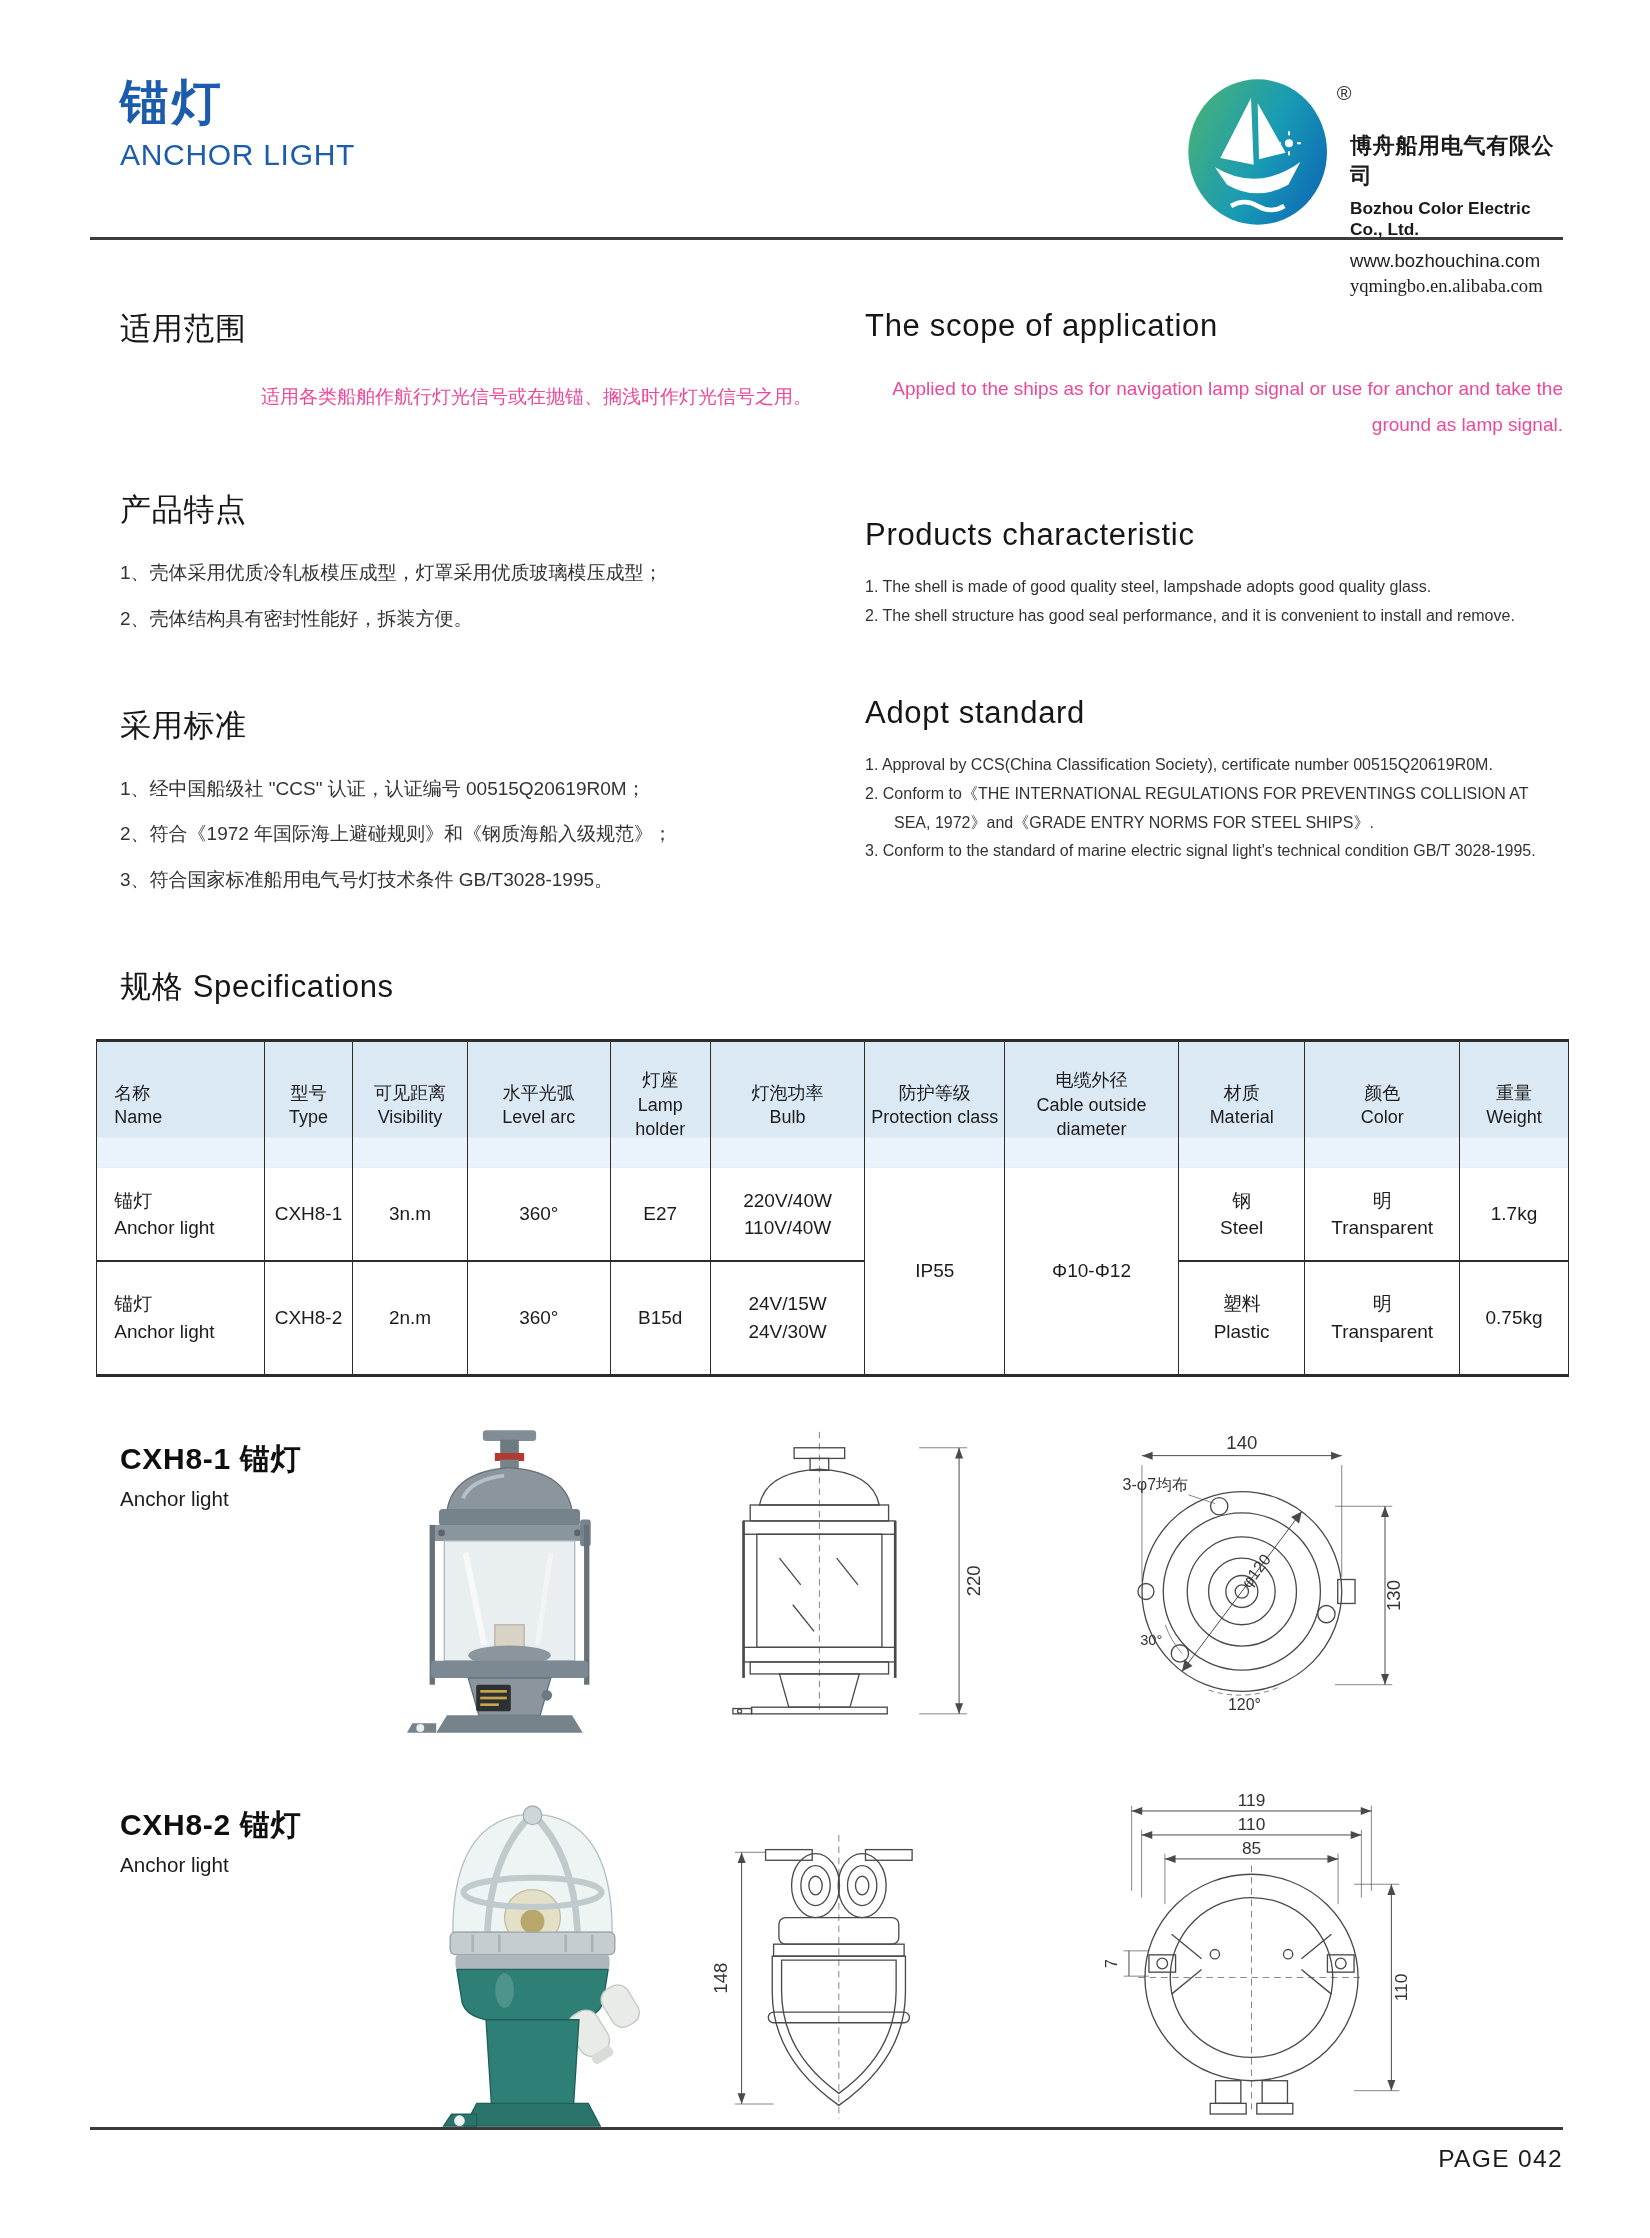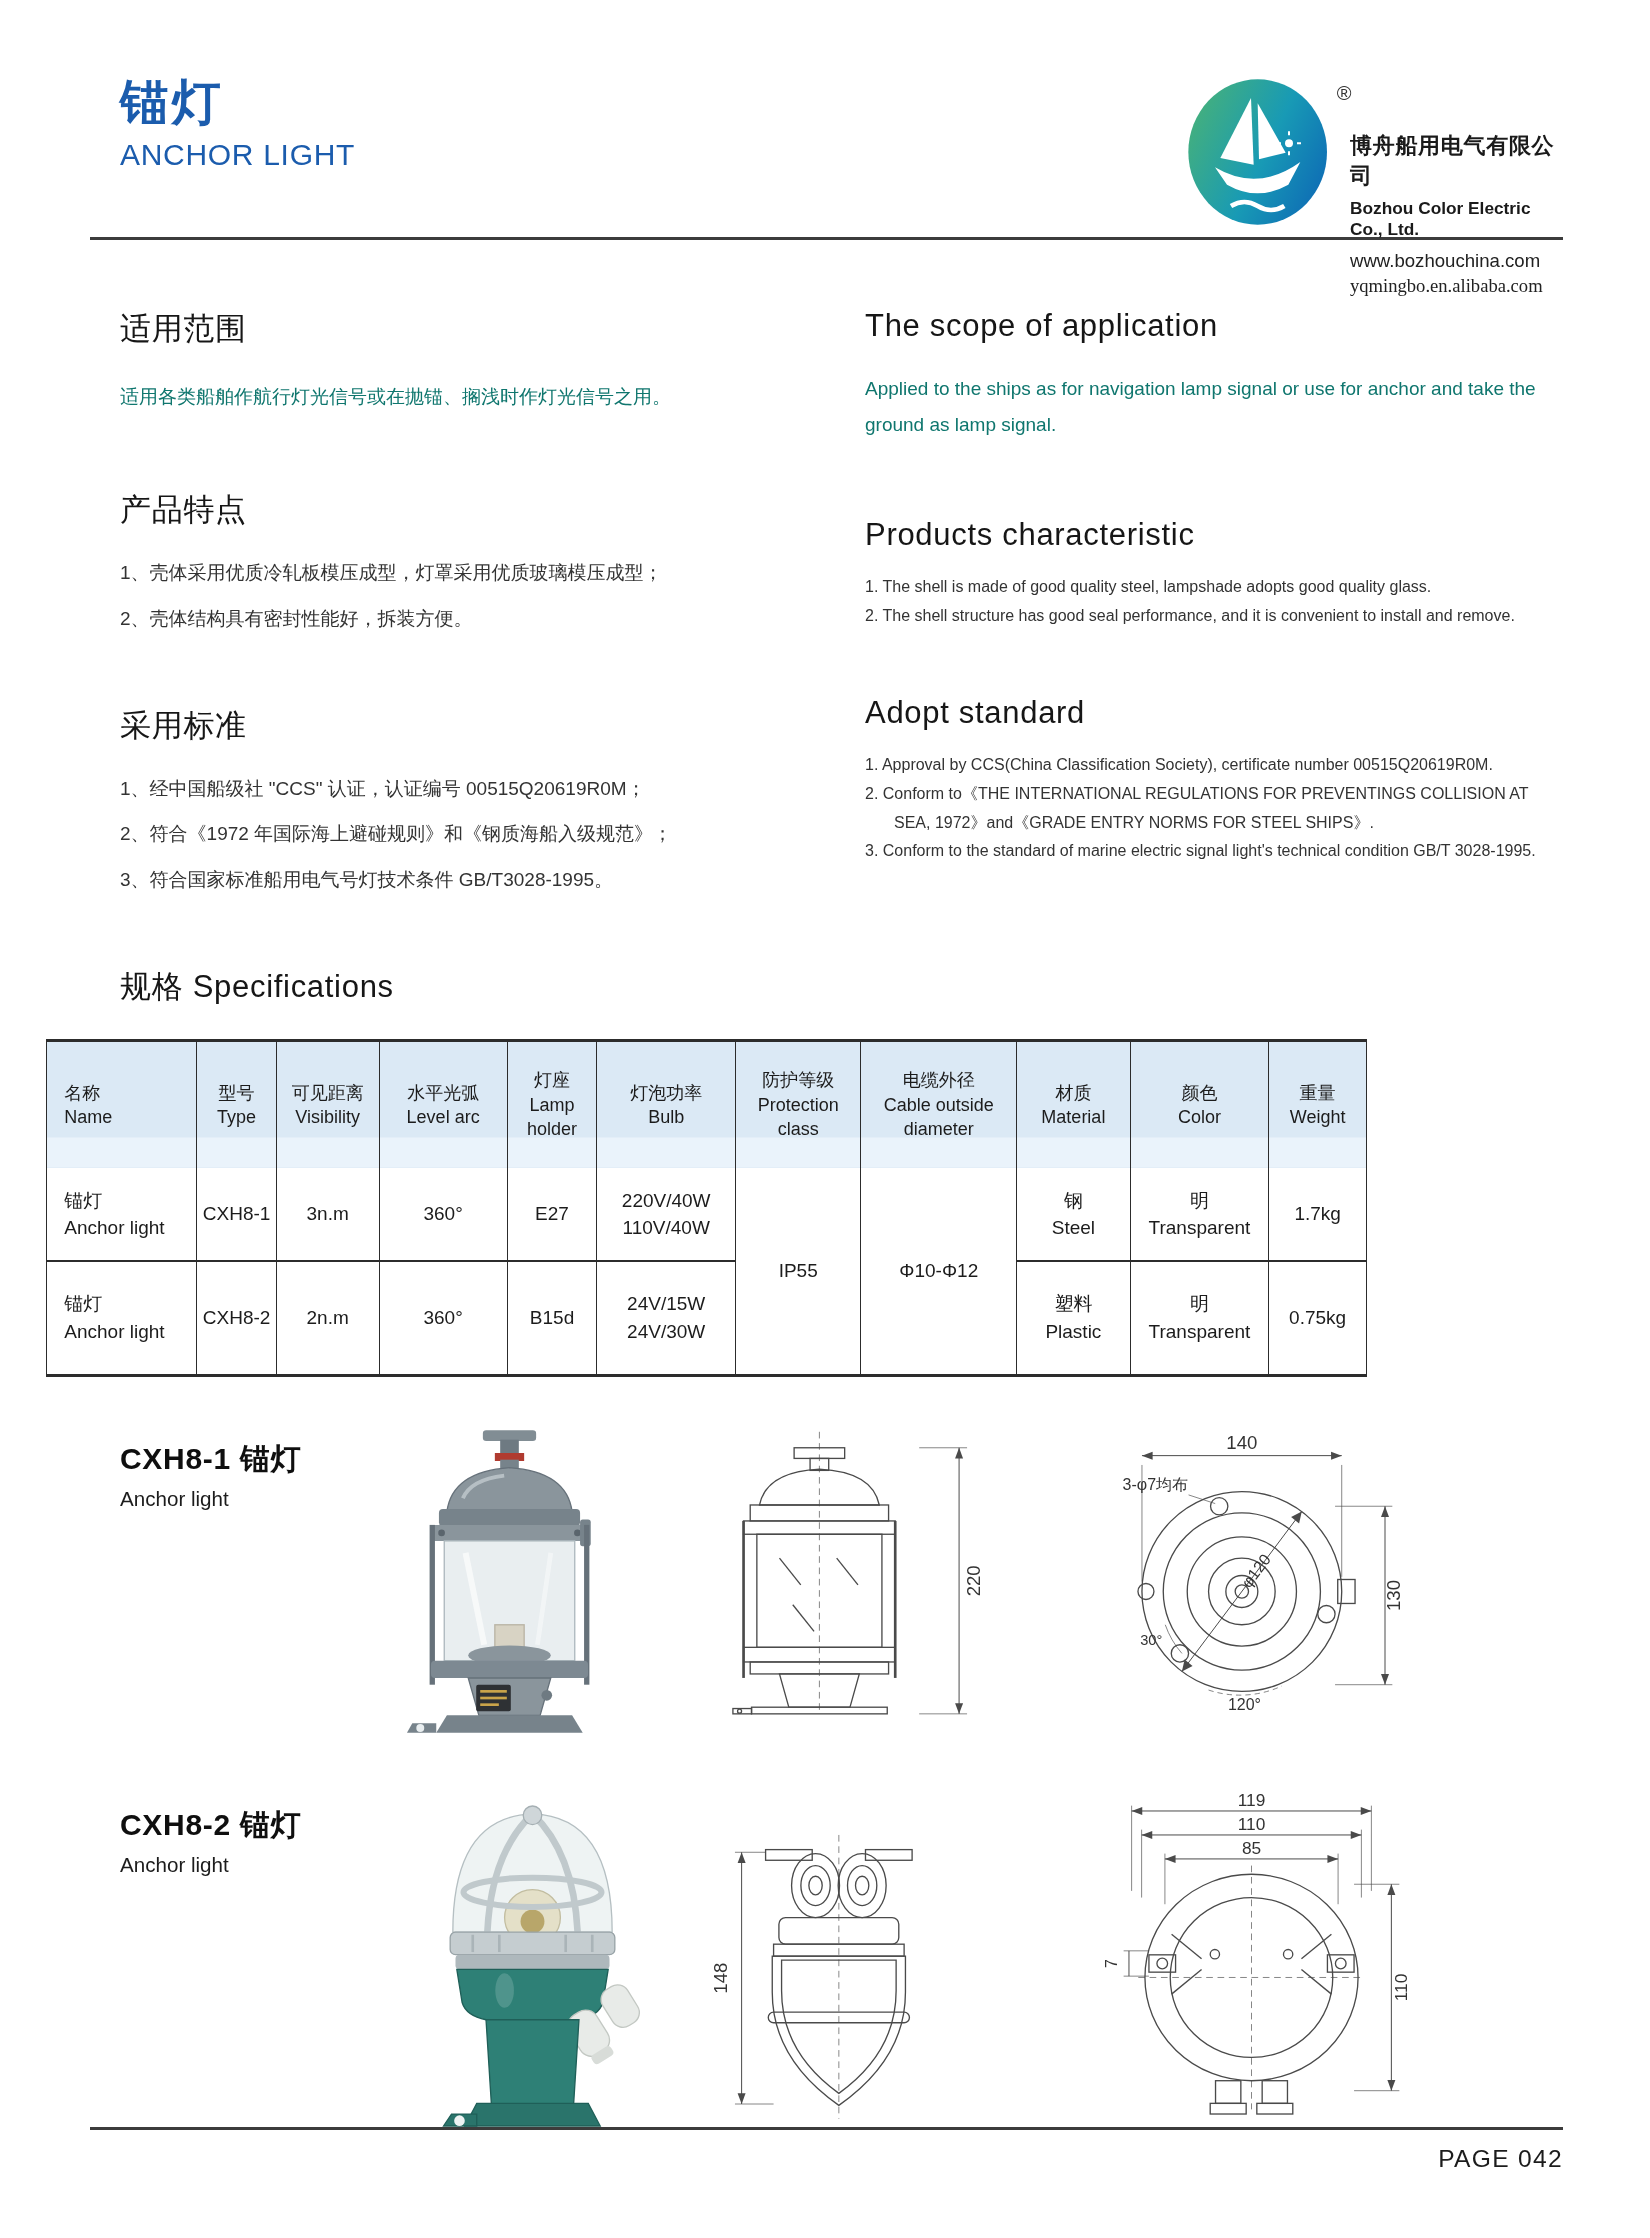--- a/index.html
+++ b/index.html
@@ -23,31 +23,31 @@
   .logo-cn { font-size:22px; font-weight:bold; color:#1a1a1a; letter-spacing:0.7px; }
   .logo-en { font-size:17.3px; font-weight:bold; color:#1a1a1a; margin-top:6.7px; }
   .logo-url { font-size:18.6px; color:#222; margin-top:10.6px; line-height:1.2; }
   .logo-url2 { font-size:18.6px; color:#222; margin-top:2.7px; line-height:1.2;font-family:Liberation Serif, serif; }
   .rule { height:3.3px; background:#3c3c3c; margin:0 87px 0 90px; }
   
   .content-cols { display:flex; padding:68px 87px 0 120px; }
   .col-left { width:692px; }
   .col-right { flex:1; padding-left:53px; }
   h2.sec { font-size:31px; font-weight:500; color:#161616; letter-spacing:0.7px; }
-  .scope-body { font-size:19px; color:#0f766e; margin-top:29px; line-height:1.9; }
+  .scope-body { font-size:19px; color:#ec4899; margin-top:29px; line-height:1.9;text-align:right; }
   .sec-gap { margin-top:74px; }
   .sec-gap2 { margin-top:64px; }
   .cn-item { font-size:19px; color:#333; line-height:2.4; }
   .cn-list { margin-top:18.6px; }
   .en-list { margin-top:20px; }
   .en-item { font-size:16px; color:#333; line-height:1.8; padding-left:29px; text-indent:-29px; }
   .col-right .scope-body { margin-top:27px; }
   
   .specs-heading { font-size:31px; font-weight:500; color:#161616; margin:63px 0 0 120px; letter-spacing:0.7px; }
-  table.specs { border-collapse:collapse; table-layout:fixed; width:1321px; margin:31px 0 0 46px;
+  table.specs { border-collapse:collapse; table-layout:fixed; width:1473px; margin:31px 0 0 96px;
                 border-top:3.3px solid #2c2c2c; border-bottom:3.3px solid #2c2c2c; }
   .specs th, .specs td { border-left:1.3px solid #2c2c2c; border-right:1.3px solid #2c2c2c; }
   .specs th {
     height:128px; font-weight:400; font-size:18px; color:#1c1c1c; text-align:center;
     line-height:1.35; padding:5.3px 4px;
     background: linear-gradient(to bottom, #dbe9f5 0%, #dbe9f5 76%, #eaf3fb 76%, #eaf3fb 100%);
   }
   .specs th.left, .specs td.left { text-align:left; padding-left:17.3px; }
   .specs td { font-size:19px; color:#1c1c1c; text-align:center; line-height:1.45; padding:6.7px 4px; }
   .specs tr.r1 td { height:93px; border-bottom:2.7px solid #2c2c2c; }

